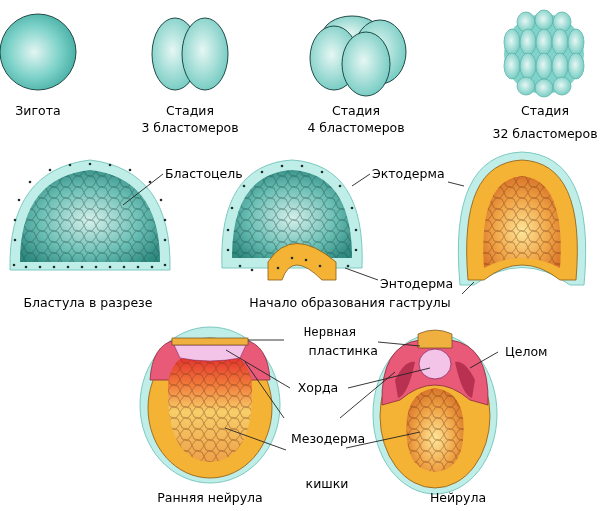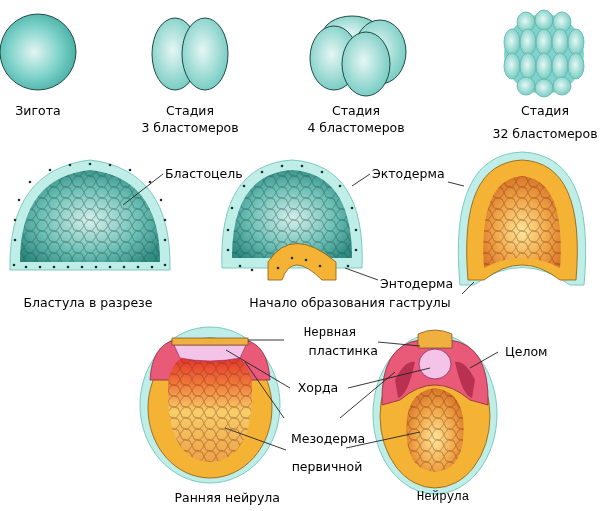--- a/index.html
+++ b/index.html
@@ -213,19 +213,19 @@
 <div class="lbl left" style="left:372px;top:166px;text-align:right;">Эктодерма</div>
 <div class="lbl left" style="left:380px;top:276px;">Энтодерма</div>
 
 <div class="lbl" style="left:0;top:295px;width:176px;">Бластула в разрезе</div>
 <div class="lbl" style="left:196px;top:295px;width:212px;margin-left:48px;">Начало образования гаструлы</div>
 
 <div class="lbl" style="left:282px;top:326px;width:96px;font-family:Liberation Mono, monospace;">Нервная</div>
 <div class="lbl" style="left:282px;top:343px;width:96px;text-align:right;">пластинка</div>
 <div class="lbl" style="left:288px;top:380px;width:60px;">Хорда</div>
 <div class="lbl" style="left:280px;top:411px;width:96px;margin-top:20px;">Мезодерма</div>
-<div class="lbl" style="left:282px;top:459px;width:90px;">первичной</div>
+<div class="lbl" style="left:282px;top:476px;width:90px;">кишки</div>
 <div class="lbl left" style="left:505px;top:344px;">Целом</div>
 
-<div class="lbl" style="left:140px;top:490px;width:140px;text-align:right;">Ранняя нейрула</div>
-<div class="lbl" style="left:403px;top:490px;width:80px;font-family:Liberation Mono, monospace;">Нейрула</div>
+<div class="lbl" style="left:140px;top:490px;width:140px;">Ранняя нейрула</div>
+<div class="lbl" style="left:418px;top:490px;width:80px;">Нейрула</div>
 
 </div>
 
 </body></html>

